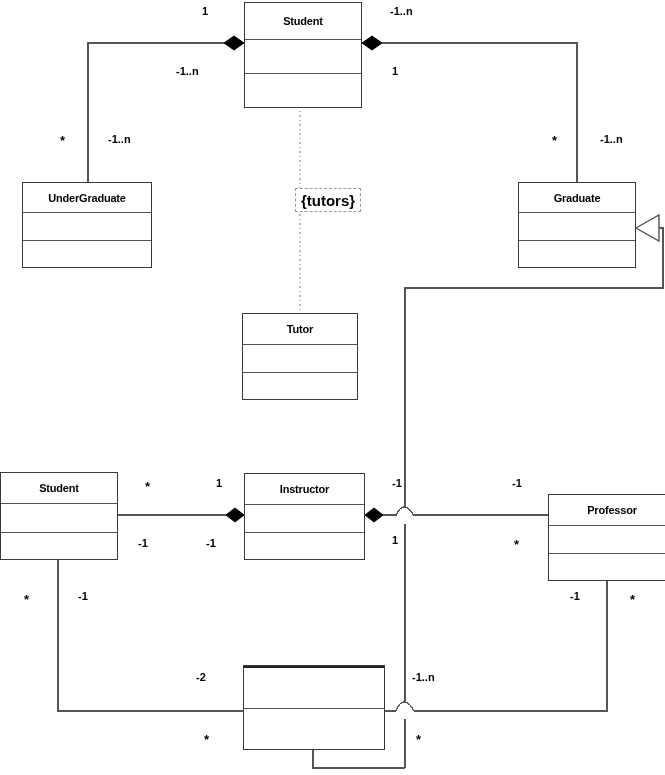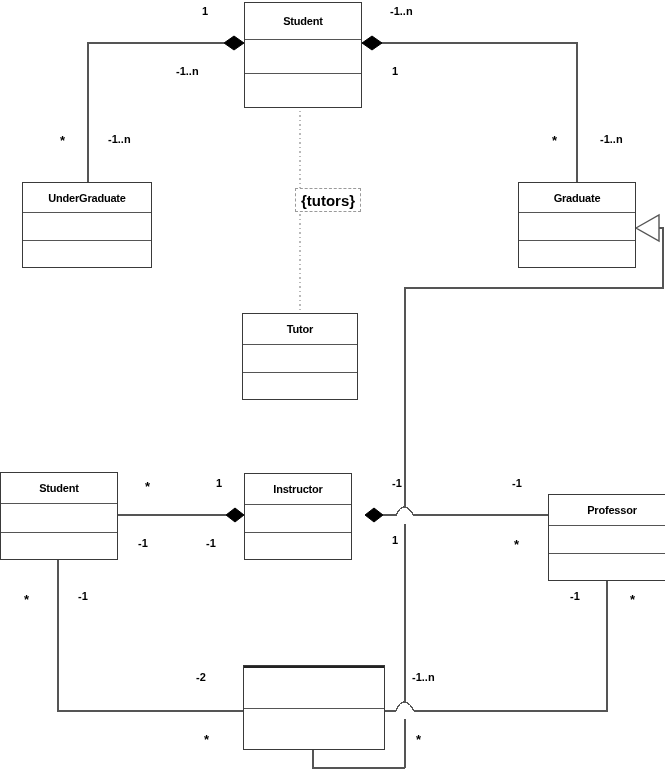--- a/index.html
+++ b/index.html
@@ -160,21 +160,21 @@
   </div>
 
   <div class="uml-class" style="left:0px; top:472px; width:118px; height:88px;">
     <div class="cmp title" style="height:31px;">
       <span class="cname">Student</span>
     </div>
     <div class="cmp" style="height:29px;"></div>
     <div class="cmp" style="height:28px;"></div>
   </div>
 
-  <div class="uml-class" style="left:244px; top:473px; width:108px; height:87px;">
+  <div class="uml-class" style="left:244px; top:473px; width:121px; height:87px;">
     <div class="cmp title" style="height:31px;">
       <span class="cname">Instructor</span>
     </div>
     <div class="cmp" style="height:28px;"></div>
     <div class="cmp" style="height:28px;"></div>
   </div>
 
   <div class="uml-class" style="left:548px; top:494px; width:128px; height:87px;">
     <div class="cmp title" style="height:31px;">
       <span class="cname">Professor</span>

